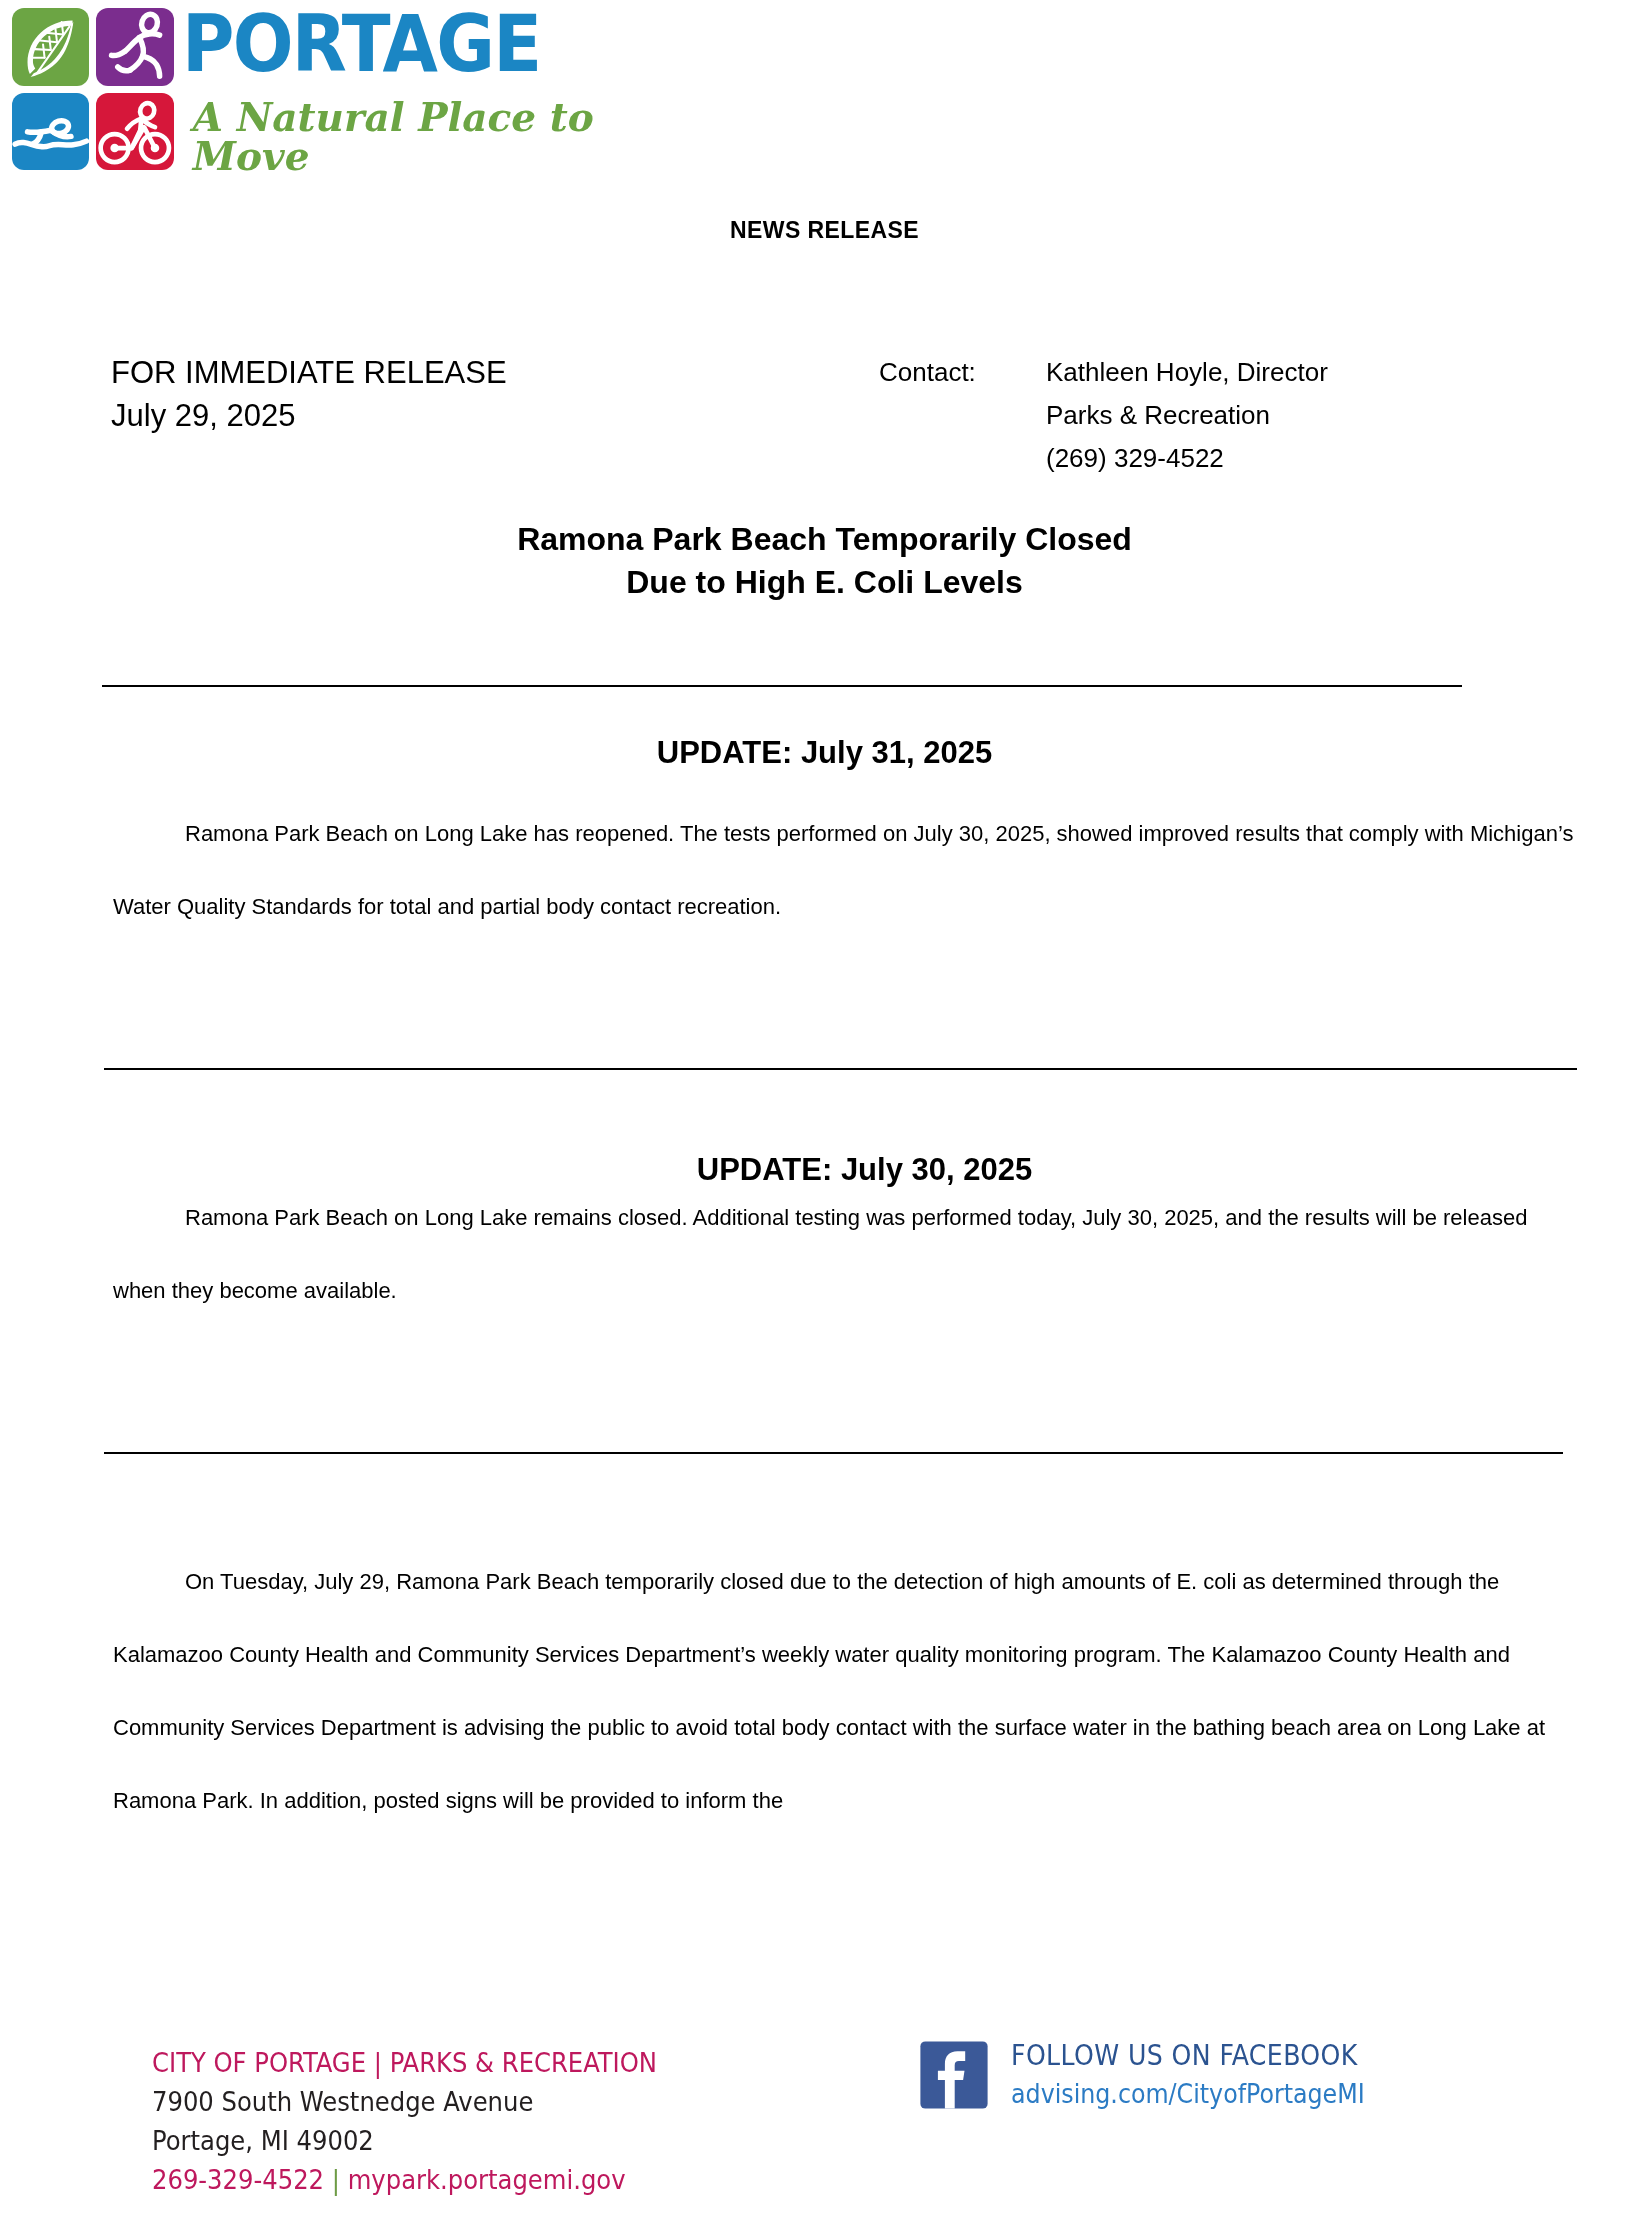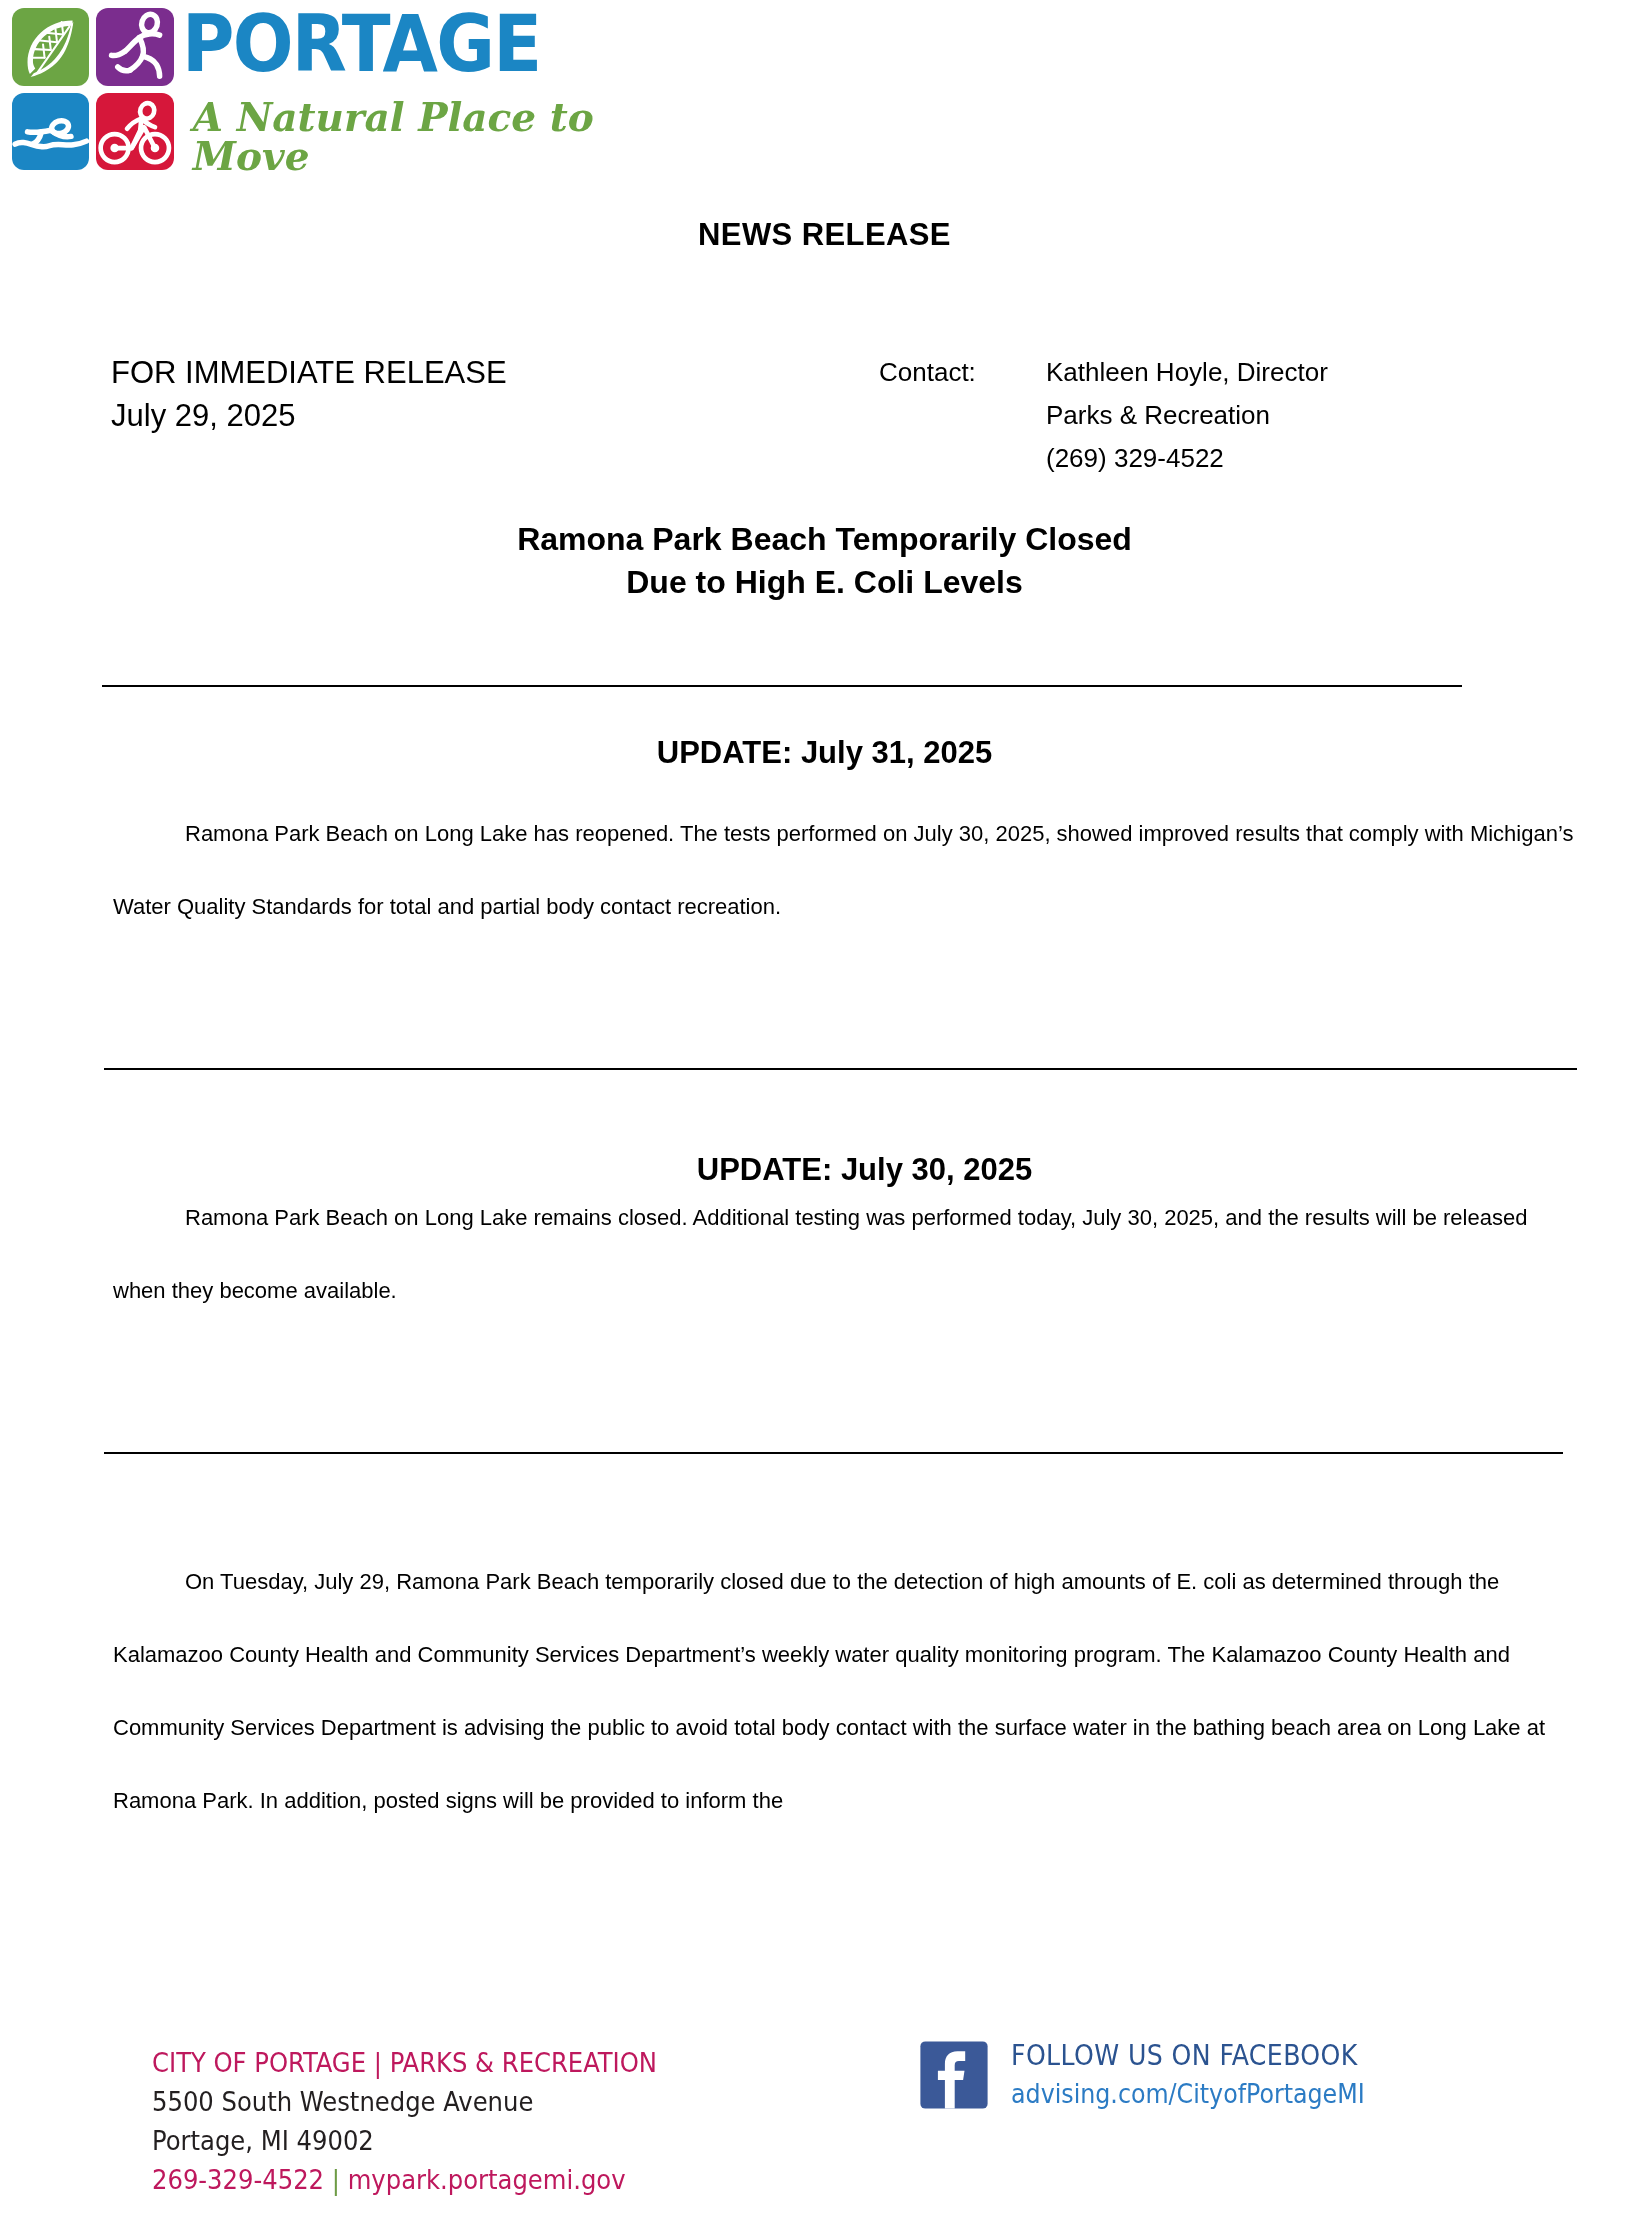--- a/index.html
+++ b/index.html
@@ -67,21 +67,21 @@
     line-height: 1;
   }
 
   
   #news-release-title {
     position: absolute;
     left: 0;
     top: 217px;
     width: 1649px;
     text-align: center;
-    font-size: 31px;
+    font-size: 23px;
     font-weight: bold;
     letter-spacing: 0.4px;
   }
 
   #for-immediate-block {
     position: absolute;
     left: 111px;
     top: 351px;
     font-size: 31px;
     line-height: 43px;
@@ -288,21 +288,21 @@
 <div class="body-para" id="update2-body">Ramona Park Beach on Long Lake remains closed. Additional testing was performed today, July 30, 2025, and the results will be released when they become available.</div>
 
 <div class="divider" id="divider-3"></div>
 
 <div class="body-para" id="main-body">On Tuesday, July 29, Ramona Park Beach temporarily closed due to the detection of high amounts of E. coli as determined through the Kalamazoo County Health and Community Services Department’s weekly water quality monitoring program. The Kalamazoo County Health and Community Services Department is advising the public to avoid total body contact with the surface water in the bathing beach area on Long Lake at Ramona Park. In addition, posted signs will be provided to inform the</div>
 
 <div id="footer">
 
   <div id="footer-address">
     <div class="green">CITY OF PORTAGE | PARKS &amp; RECREATION</div>
-    <div class="dark">5500 South Westnedge Avenue</div>
+    <div class="dark">7900 South Westnedge Avenue</div>
     <div class="dark">Portage, MI 49002</div>
     <div>
       <span class="green">269-329-4522</span>
       <span class="sep">|</span>
       <span class="green">mypark.portagemi.gov</span>
     </div>
   </div>
 
   <div id="facebook-group">
     <span id="facebook-icon">

